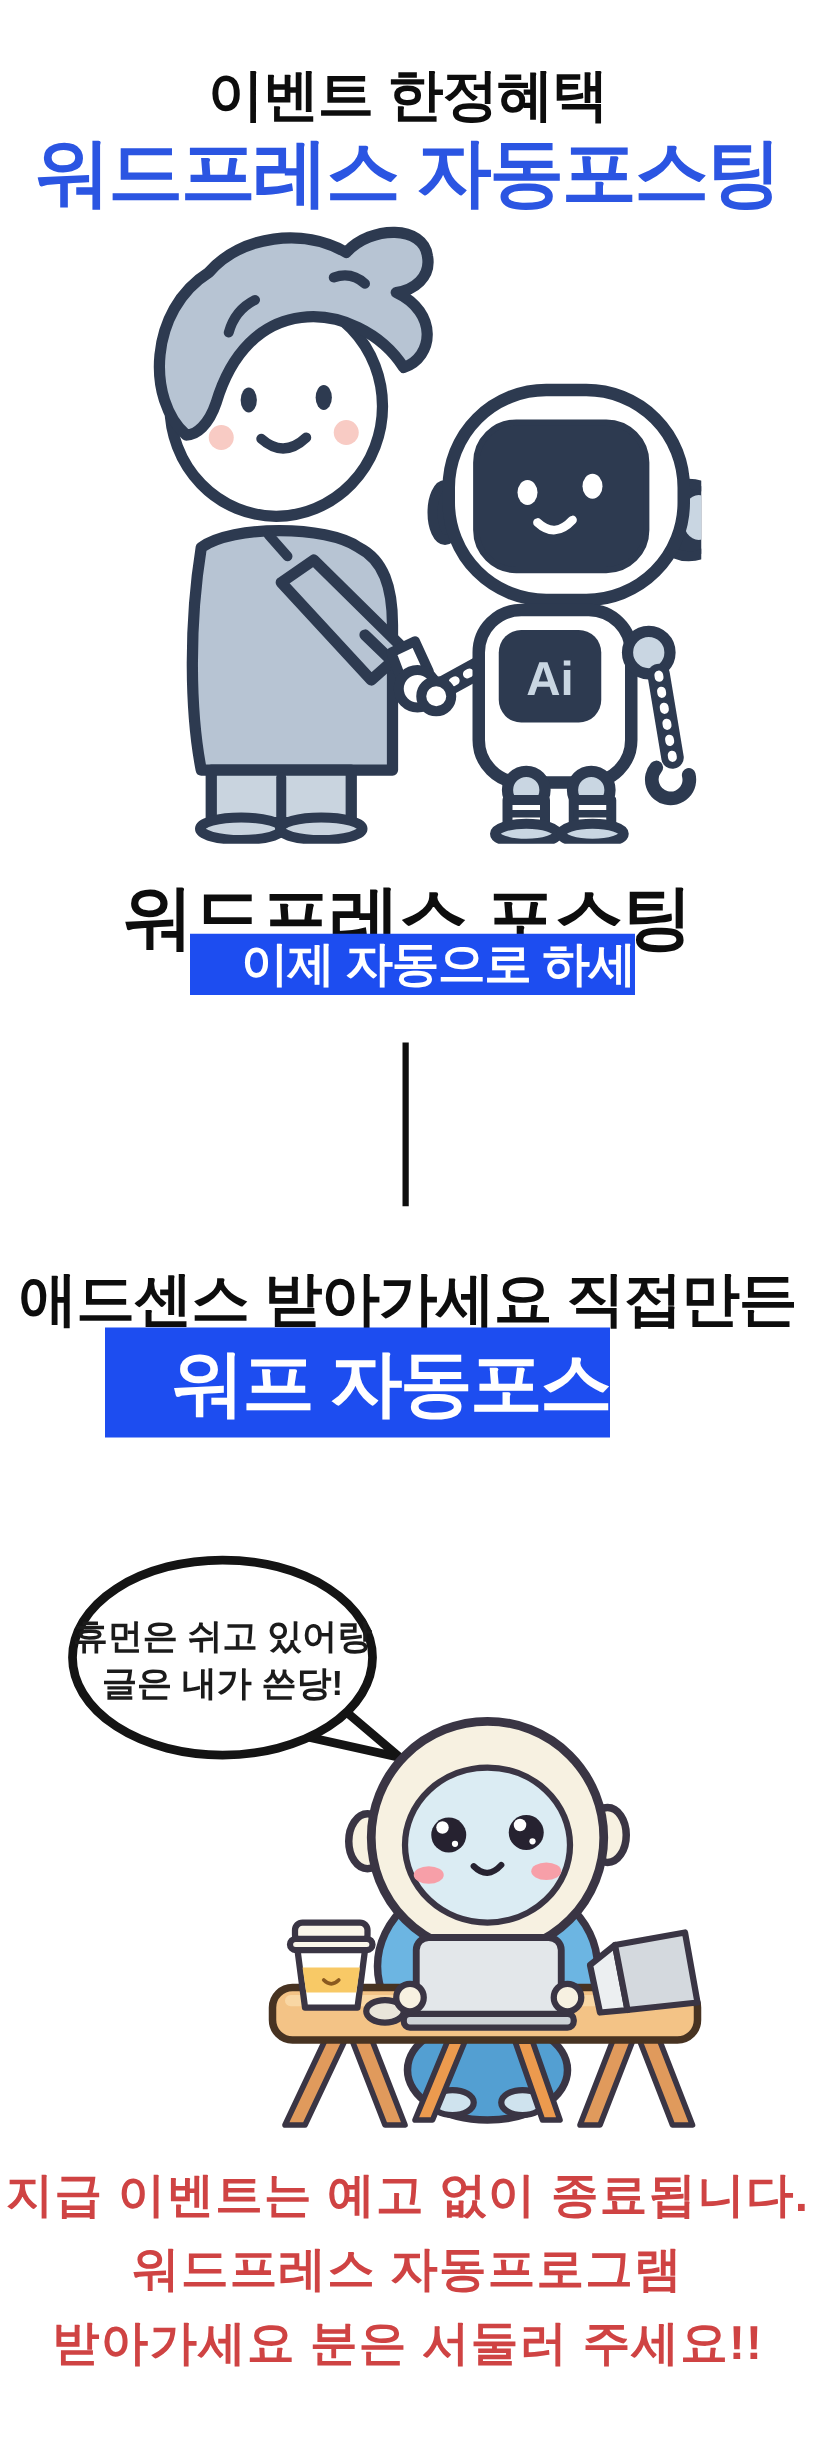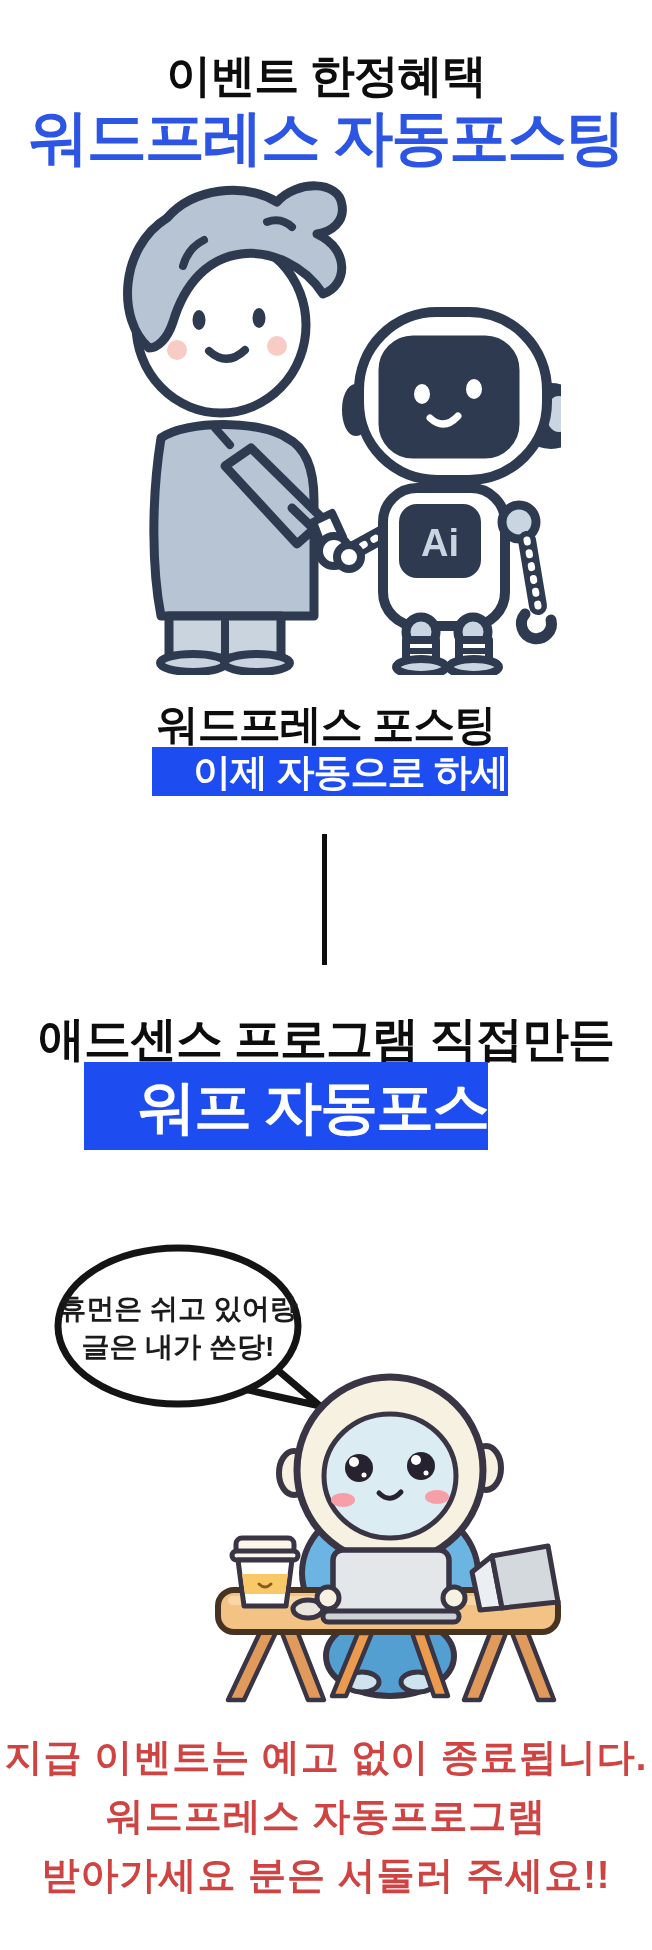--- a/index.html
+++ b/index.html
@@ -4,21 +4,21 @@
 <style>
   html,body{margin:0;padding:0;background:#ffffff;}
   .page{
     position:relative;width:652px;height:1950px;margin:0 auto;background:#ffffff;
     overflow:hidden;font-family:"Liberation Sans","DejaVu Sans",sans-serif;
   }
   .centered{position:absolute;left:0;width:652px;text-align:center;}
   .hero-eyebrow{top:46px;font-size:45px;font-weight:800;color:#0d0d0d;letter-spacing:-1px;}
   .hero-title{top:98px;font-size:60px;font-weight:800;color:#2b55e2;letter-spacing:-2px;}
   .illus1{position:absolute;left:91px;top:170px;}
-  .caption{top:697px;font-size:42px;font-weight:800;color:#0d0d0d;letter-spacing:-1px;}
+  .caption{top:697px;font-size:56px;font-weight:800;color:#0d0d0d;letter-spacing:-1px;}
   .banner{position:absolute;background:#1d4df0;color:#ffffff;font-weight:800;text-align:right;letter-spacing:-1px;padding-left:16px;}
   .banner-1{left:152px;top:747px;width:340px;height:49px;font-size:38px;line-height:50px;}
   .vline{position:absolute;left:322px;top:834px;width:5px;height:131px;background:#0e0e0e;}
   .offer-eyebrow{top:1008px;font-size:47px;font-weight:800;color:#0d0d0d;letter-spacing:-1px;}
   .banner-2{left:84px;top:1062px;width:388px;height:88px;font-size:58px;line-height:90px;letter-spacing:-2px;}
   .offer-subtitle{top:1158px;font-size:62px;font-weight:800;color:#0d0d0d;letter-spacing:-2px;}
   .illus2{position:absolute;left:40px;top:1238px;}
   .warning{top:1728px;font-size:38px;font-weight:600;color:#cf4343;line-height:59px;letter-spacing:1px;}
   svg text.bubble-txt{font-size:28px;font-weight:600;fill:#1b1b1b;}
   svg text.chest-txt{font-size:38px;font-weight:700;fill:#c9d6e2;}
@@ -99,21 +99,21 @@
       <ellipse cx="330" cy="497" rx="25" ry="8" fill="#c9d6e2" stroke-width="8"></ellipse>
       <ellipse cx="383" cy="497" rx="25" ry="8" fill="#c9d6e2" stroke-width="8"></ellipse>
     </g>
   </svg>
 
   <div class="centered caption">워드프레스 포스팅</div>
   <div class="banner banner-1">이제 자동으로 하세요</div>
 
   <div class="vline"></div>
 
-  <div class="centered offer-eyebrow">애드센스 프로그램 직접만든</div>
+  <div class="centered offer-eyebrow">애드센스 받아가세요 직접만든</div>
   <div class="banner banner-2">워프 자동포스팅</div>
 
   <svg class="illus2" width="572" height="470" viewBox="0 0 572 470">
     <g>
       <path d="M 214 112 L 280 168 L 190 148" fill="#ffffff" stroke="#141414" stroke-width="7" stroke-linecap="round" stroke-linejoin="round"></path>
       <ellipse cx="138" cy="88" rx="120" ry="78" fill="#ffffff" stroke="#141414" stroke-width="7"></ellipse>
       <text class="bubble-txt" x="138" y="80" text-anchor="middle">휴먼은 쉬고 있어랑</text>
       <text class="bubble-txt" x="138" y="118" text-anchor="middle">글은 내가 쓴당!</text>
     </g>
 

